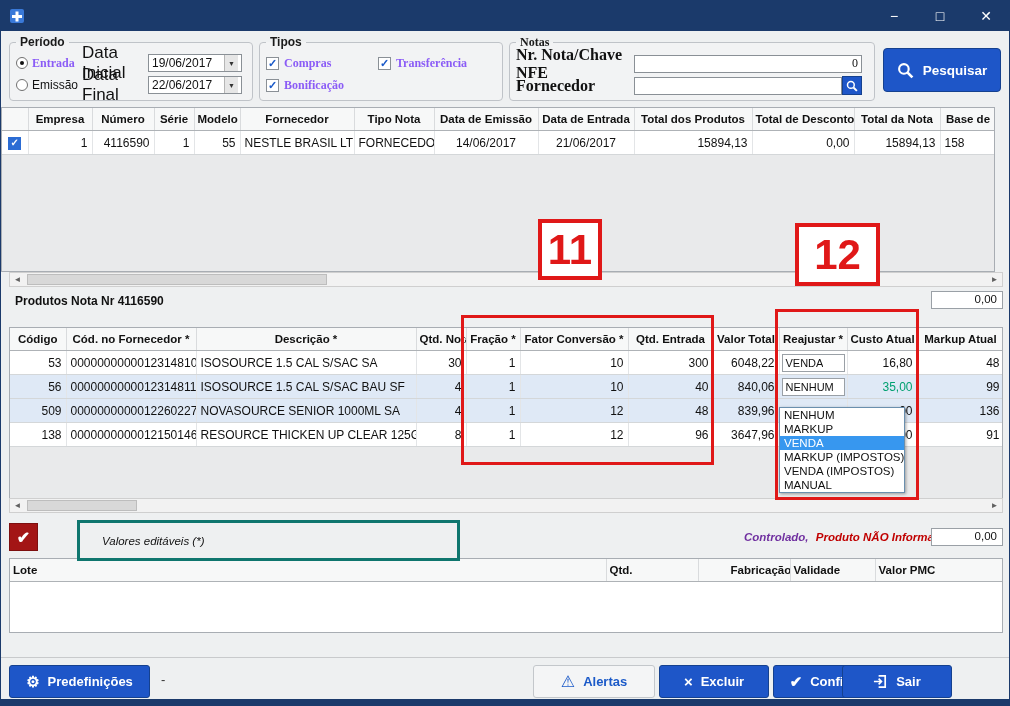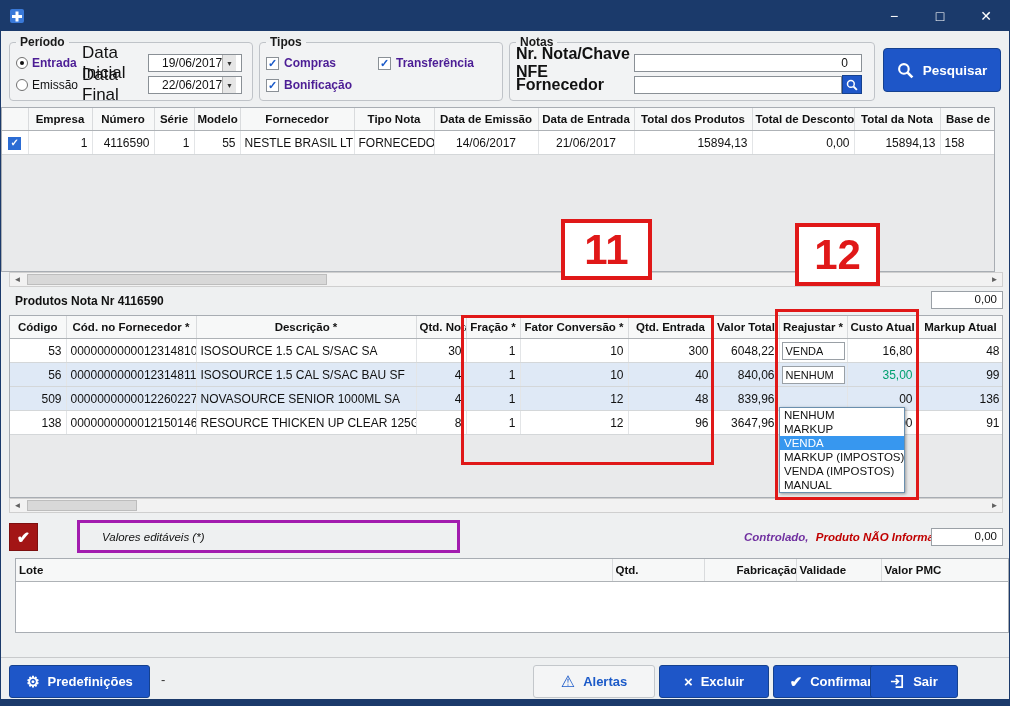--- a/index.html
+++ b/index.html
@@ -15,31 +15,31 @@
   #win-controls { margin-left:auto; display:flex; height:100%; }
   .win-btn { width:46px; display:flex; align-items:center; justify-content:center;
              font-size:14px; color:#fff; }
 
   
   fieldset { position:absolute; border:1px solid #bfc3c8; border-radius:4px;
              background:#f2f3f4; padding:1px 6px 4px 6px; }
   legend { font-weight:bold; font-size:12px; padding:0 4px; color:#1a1a1a; }
   #grp-periodo { left:8px; top:34px; width:244px; height:66px; }
   #grp-tipos   { left:258px; top:34px; width:244px; height:66px; }
-  #grp-notas   { left:508px; top:34px; width:366px; height:66px; }
+  #grp-notas   { left:508px; top:34px; width:366px; height:66px;font-family:Liberation Serif, serif; }
   .prow { display:flex; align-items:center; margin-top:4px; height:18px; }
   .radio-lbl { display:flex; align-items:center; gap:4px; width:66px; }
   .radio { display:inline-block; width:12px; height:12px; border:1px solid #707070;
            border-radius:50%; background:#fff; position:relative; flex:none; }
   .radio.sel::after { content:""; position:absolute; left:3px; top:3px; width:4px; height:4px;
                       border-radius:50%; background:#111; }
-  .lbl-blue { color:#4c1d95; font-weight:bold; }
+  .lbl-blue { color:#8b5cf6; font-weight:bold;font-family:Liberation Serif, serif; }
   .flbl { width:66px; font-size:17px; }
   .field { background:#fff; border:1px solid #8a9096; display:flex; align-items:center;
-           padding:0 13px; font-size:12px; height:18px; overflow:hidden; }
+           padding:0 3px; font-size:12px; height:18px; overflow:hidden; }
   .date { width:94px; }
   .dd-btn { margin-left:auto; width:14px; height:100%; background:#e6e6e6;
             border-left:1px solid #b5b5b5; font-size:7px; display:flex; align-items:center;
             justify-content:center; color:#333; flex:none; }
   .cb { width:13px; height:13px; border:1px solid #8a9096; background:#fff;
         display:inline-flex; align-items:center; justify-content:center; flex:none; }
   .cb .tick { color:#1b5ac8; font-weight:bold; font-size:11px; line-height:1; }
   .cb.filled { background:#2b6cd4; border-color:#2b6cd4; }
   .cb.filled .tick { color:#fff; font-size:10px; }
   .cb-lbl { display:flex; align-items:center; gap:5px; width:112px; }
@@ -50,21 +50,21 @@
   #btn-forn-search { width:20px; height:19px; background:#1e56c8; border:1px solid #15418f;
                      display:flex; align-items:center; justify-content:center; }
   #btn-pesquisar { position:absolute; left:882px; top:47px; width:118px; height:44px;
                    background:#1e56c8; border:1px solid #15418f; border-radius:4px; color:#fff;
                    font-weight:bold; font-size:13.5px; display:flex; align-items:center;
                    justify-content:center; gap:9px; }
 
   
   .gwrap { position:absolute; background:#e9eaeb; border:1px solid #a8adb3; overflow:hidden; }
   #grid1 { left:0; top:106px; width:994px; height:165px; }
-  #grid2 { left:8px; top:314px; width:994px; height:183px; }
+  #grid2 { left:8px; top:326px; width:994px; height:183px; }
   table.gtable { border-collapse:collapse; table-layout:fixed; width:100%; font-size:12px; }
   .gtable th { background:#f7f8f8; border-right:1px solid #d9dbdd; border-bottom:1px solid #aeb2b6;
                font-weight:bold; font-size:11.5px; padding:5px 3px; text-align:center;
                white-space:nowrap; overflow:hidden; }
   .gtable td { background:#fff; border-right:1px solid #e3e5e7; border-bottom:1px solid #d4d7d9;
                padding:2px 4px; white-space:nowrap; overflow:hidden; height:24px; }
   td.num { text-align:right; } td.ctr { text-align:center; } td.green { color:#00a070; }
   tr.alt td { background:#dfe9f6; }
   .combo-cell { padding:2px 2px !important; }
   .combo { display:flex; align-items:center; background:#fff; border:1px solid #9aa0a6;
@@ -94,56 +94,56 @@
            border:1px solid #6a8fae; z-index:30; font-size:11.5px;
            box-shadow:1px 1px 3px rgba(0,0,0,.35); }
   .popup-item { padding:0 4px; height:14px; line-height:14px; white-space:nowrap; overflow:hidden; }
   .popup-item.sel { background:#3797ef; color:#fff; }
 
   
   .ann-label { position:absolute; background:#fff; border:4px solid #e01818; color:#e01818;
                font-weight:bold; font-size:42px; display:flex; align-items:center;
                justify-content:center; z-index:40; line-height:1; }
   .ann-rect { position:absolute; border:3px solid #e01818; z-index:35; pointer-events:none; }
-  #ann11-label { left:560px; top:218px; width:91px; height:61px; }
+  #ann11-label { left:537px; top:218px; width:64px; height:61px; }
   #ann11-rect  { left:460px; top:314px; width:253px; height:150px; }
   #ann12-label { left:794px; top:222px; width:85px; height:63px; }
   #ann12-rect  { left:774px; top:308px; width:144px; height:191px; }
 
   
   #chk-red { position:absolute; left:8px; top:522px; width:29px; height:28px; background:#a31515;
              border:1px solid #7d0f0f; color:#fff; display:flex; align-items:center;
              justify-content:center; font-size:16px; font-weight:bold; }
-  #valores-box { position:absolute; left:76px; top:519px; width:383px; height:33px;
-                 border:3px solid #a21caf; display:flex; align-items:center;
+  #valores-box { position:absolute; left:76px; top:519px; width:383px; height:41px;
+                 border:3px solid #0f766e; display:flex; align-items:center;
                  font-style:italic; font-size:11.5px; z-index:20; }
   #txt-valores { margin-left:22px; }
   #txt-botao { margin-left:52px; }
   #status-legend { position:absolute; left:667px; top:530px; width:280px; text-align:right;
                    font-size:11.5px; font-style:italic; font-weight:bold; }
   #txt-controlado { color:#7030a0; }
   #txt-naoinf { color:#c00000; margin-left:4px; }
 
   
-  #grid3 { left:14px; top:557px; width:994px; height:75px; }
+  #grid3 { left:8px; top:557px; width:994px; height:75px; }
   #grid3 .lote-body { height:53px; background:#fff; }
   #hint { position:absolute; left:12px; top:637px; font-style:italic; font-size:11.5px; color:#222; }
   #sep { position:absolute; left:0; top:656px; width:100%; border-top:1px solid #c8cacc; }
 
   
   .btn { position:absolute; top:664px; height:33px; border-radius:3px; display:flex;
          align-items:center; justify-content:center; gap:8px; font-size:13px; font-weight:bold; }
   .btn-blue { background:#1e56c8; border:1px solid #15418f; color:#fff; }
   #btn-pred { left:8px; width:141px; }
   #dash { position:absolute; left:160px; top:671px; font-size:13px; color:#333; }
   #btn-alertas { left:532px; width:122px; background:#f4f5f6; border:1px solid #c3c7cb; color:#1b5ac8; }
   #btn-alertas .warn { font-size:16px; line-height:1; color:#1b5ac8; font-weight:normal; }
   #btn-excluir { left:658px; width:110px; }
   #btn-confirmar { left:772px; width:116px; }
-  #btn-sair { left:841px; width:88px;margin-left:28px; }
+  #btn-sair { left:841px; width:110px; }
   .btn .glyph { font-size:15px; line-height:1; }
   #strip { position:absolute; left:0; bottom:0; width:100%; height:6px; background:#1b3a6b; }
 </style>
 </head>
 <body>
 
 <div id="window">
 
   <div id="titlebar">
     <span id="app-icon">

